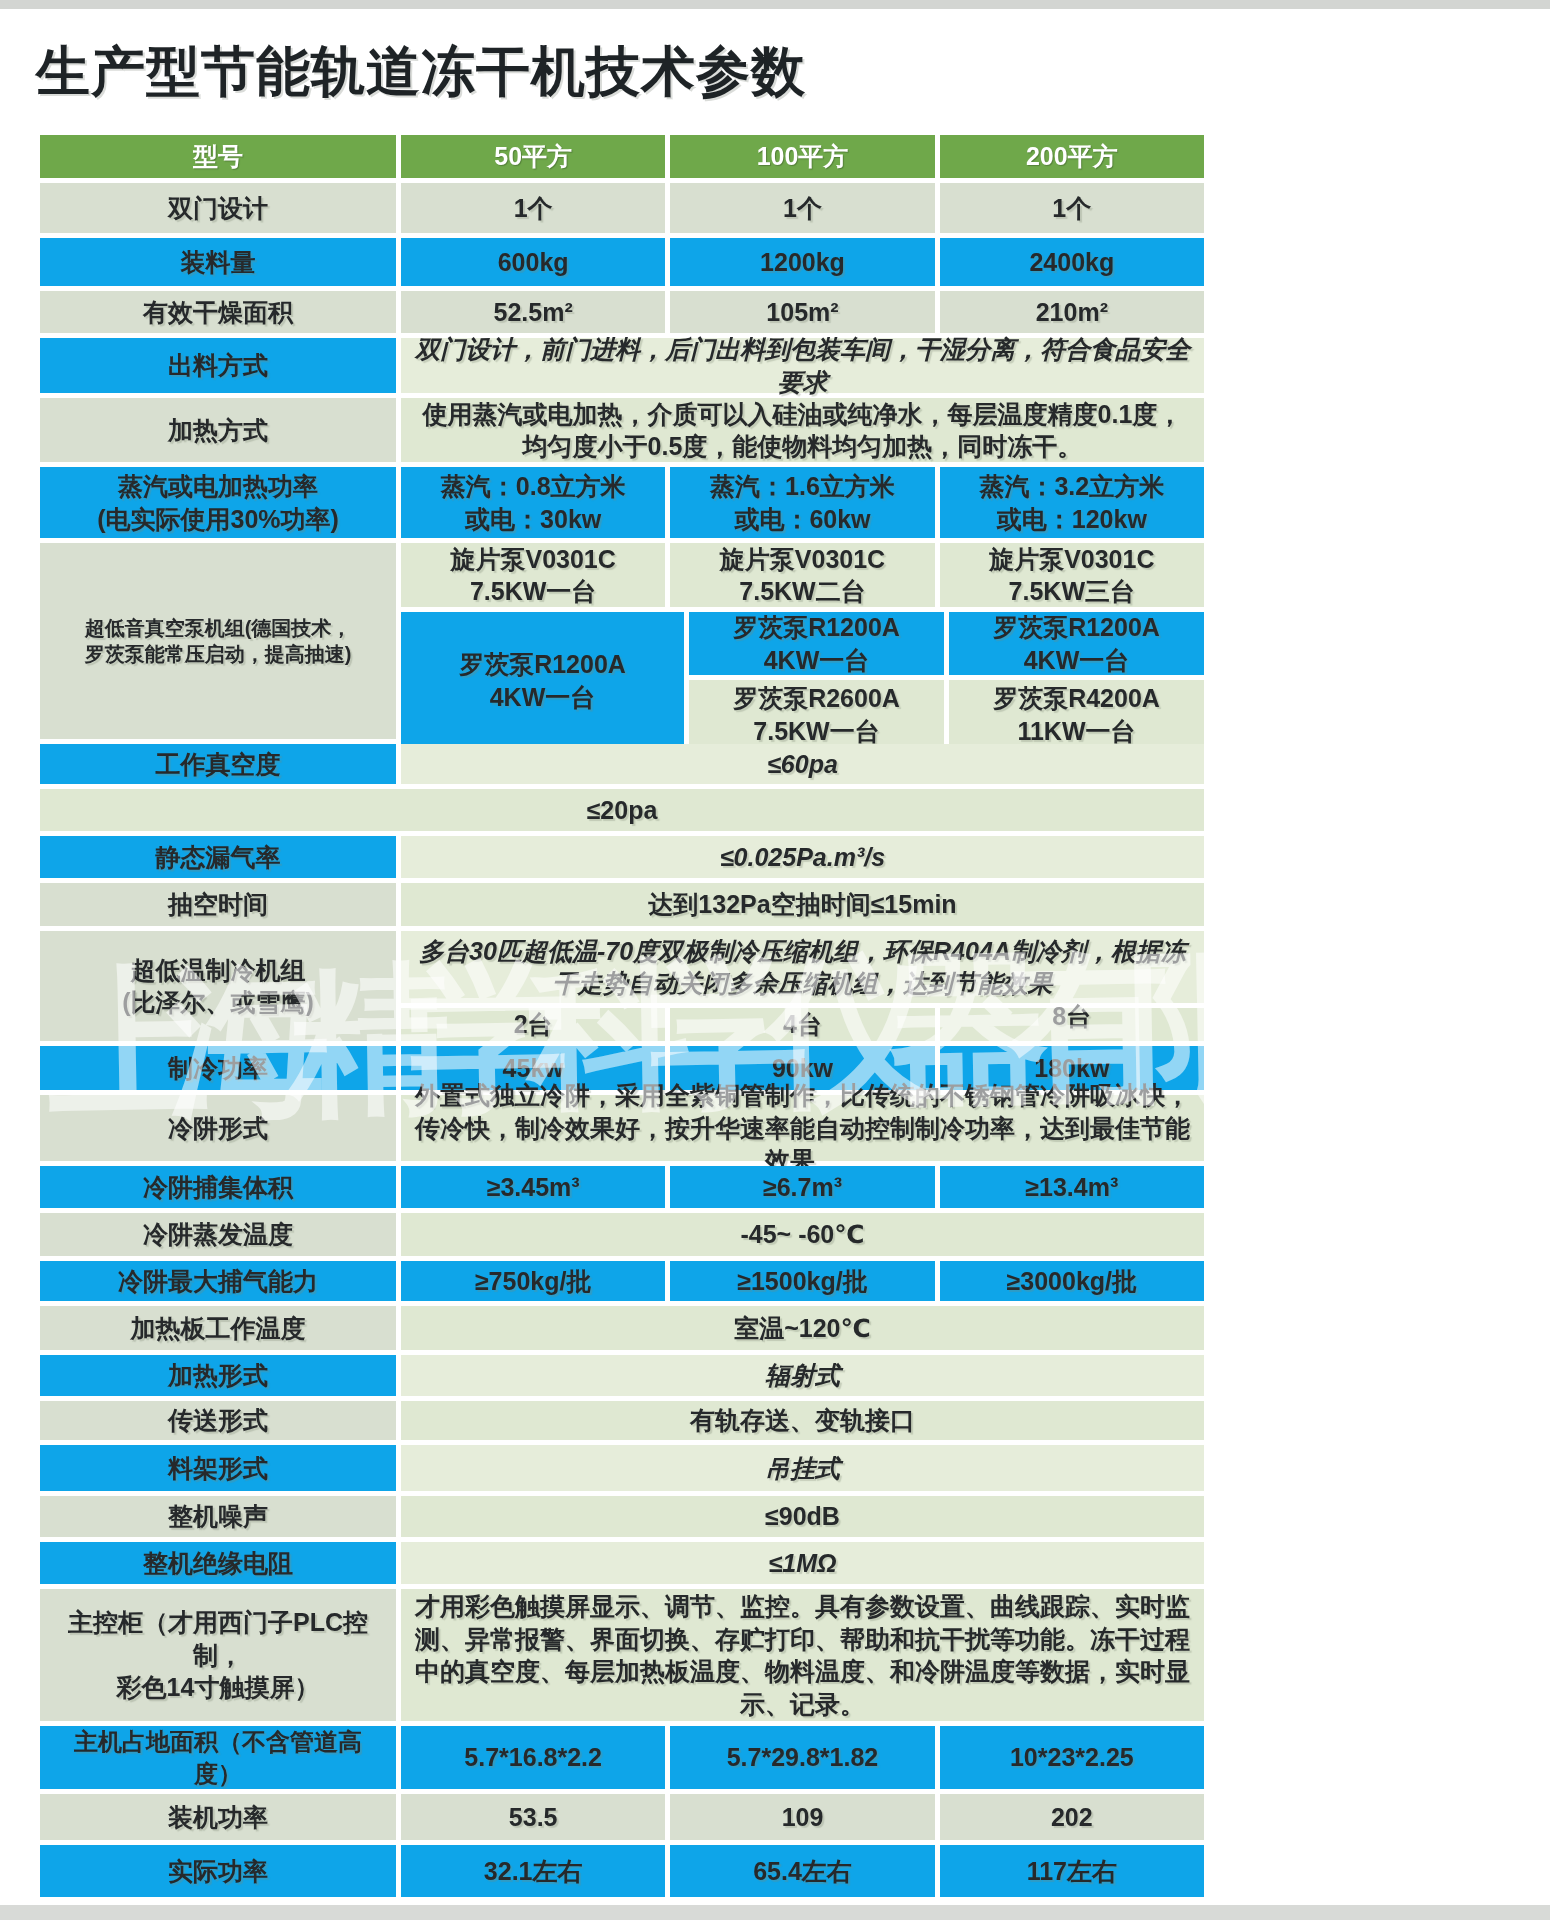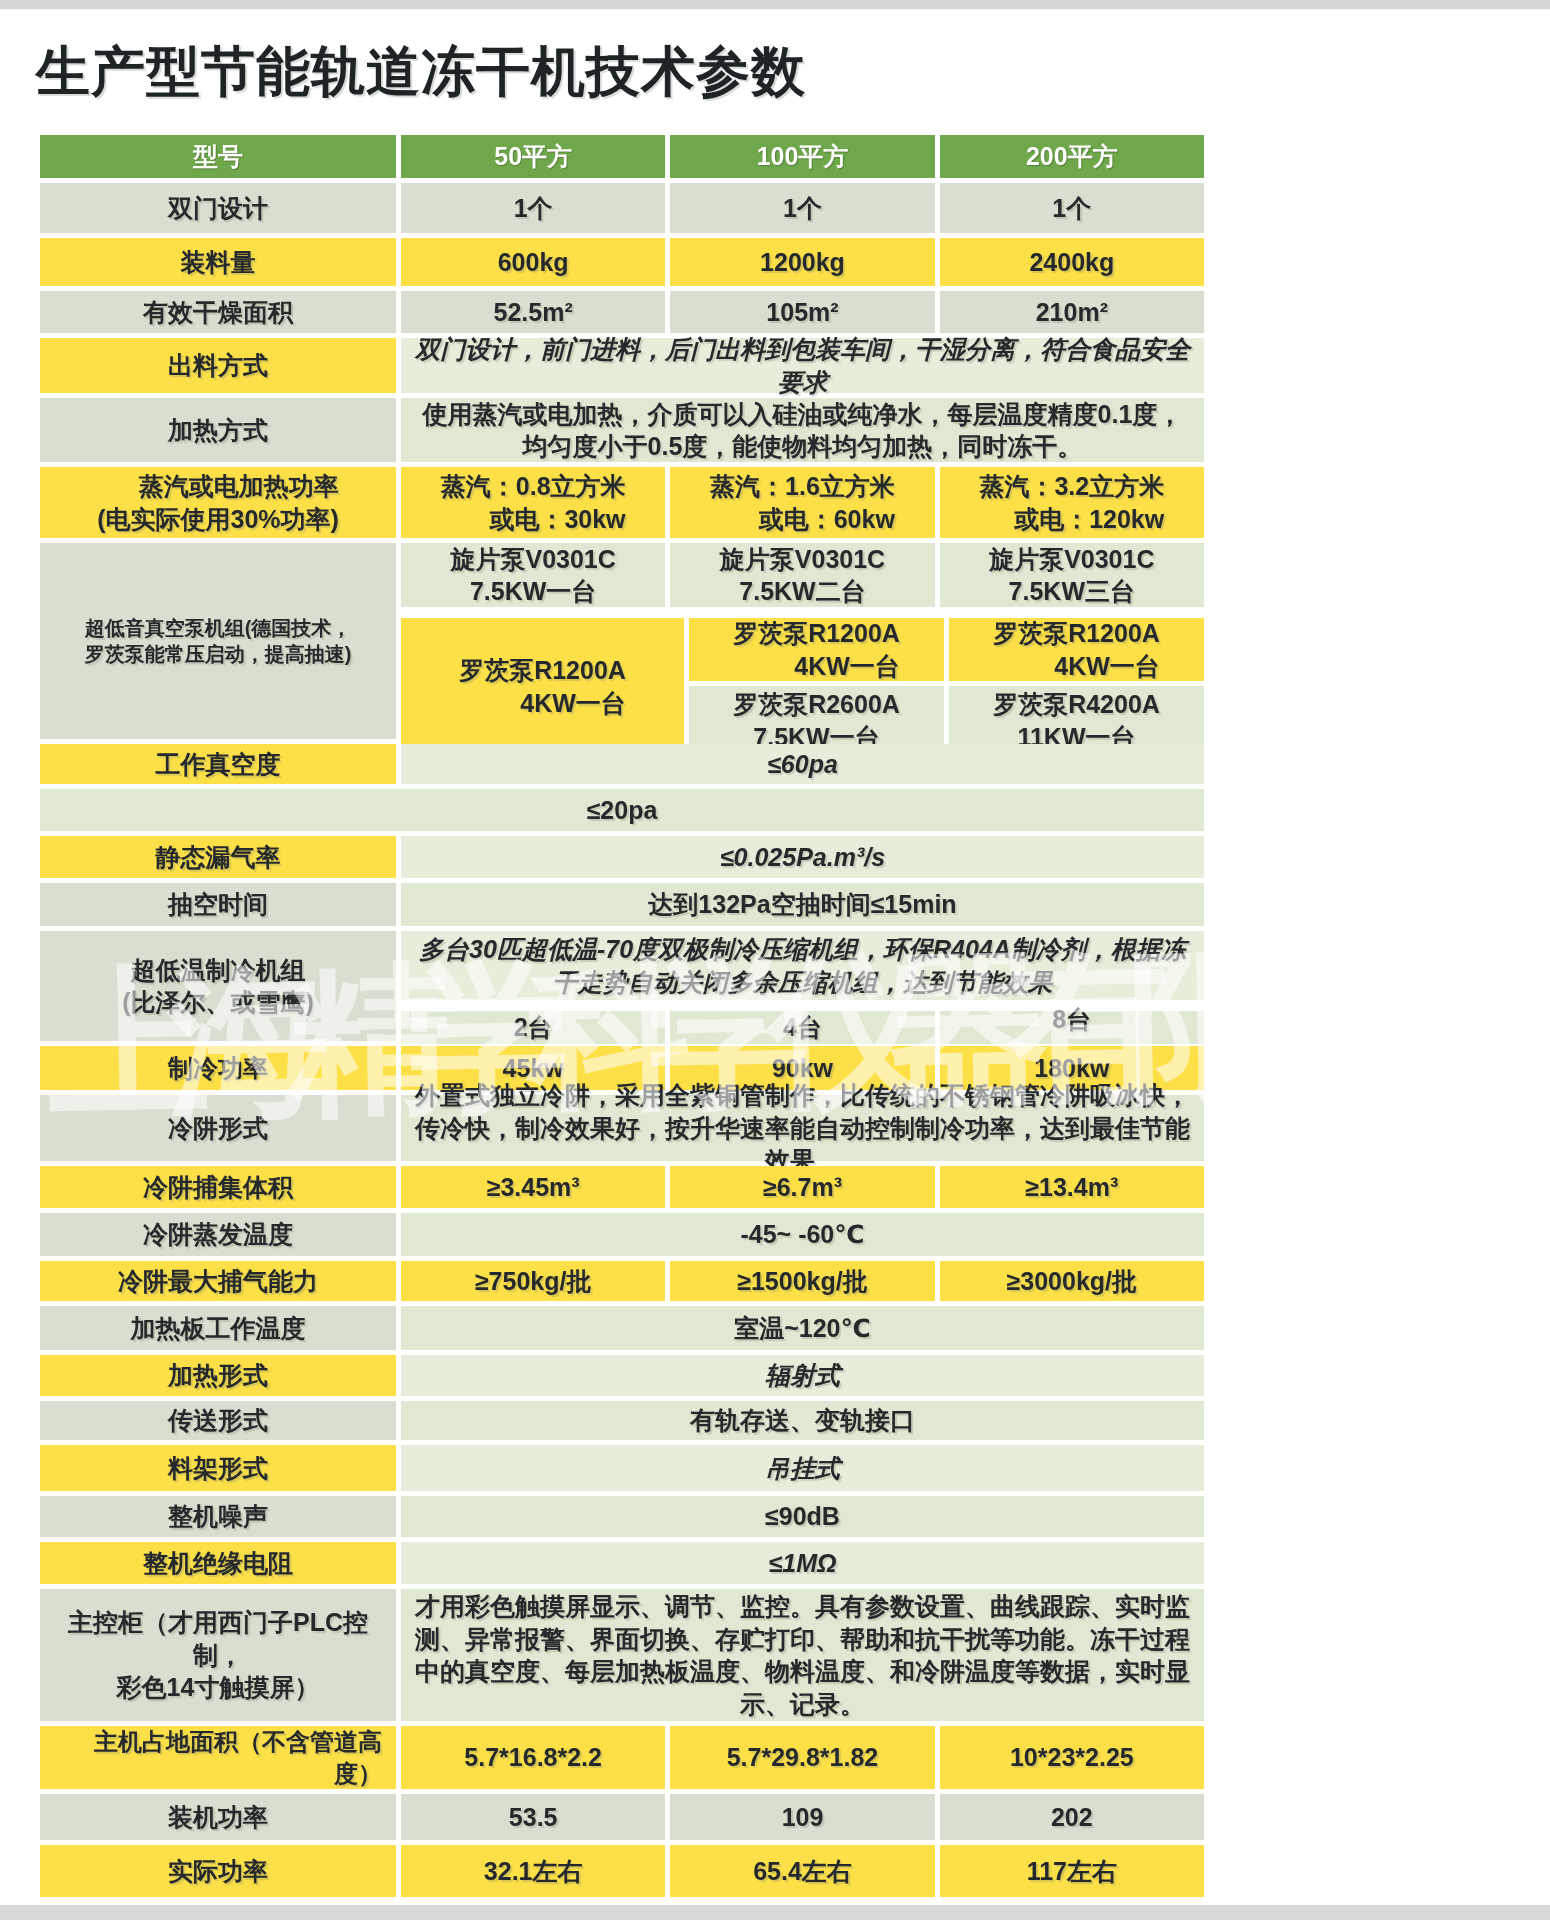--- a/index.html
+++ b/index.html
@@ -26,24 +26,24 @@
     text-align:center;white-space:pre-line;
     font-weight:700;color:#26292b;font-size:25px;line-height:1.3;
     padding:2px 14px;box-sizing:border-box;
     text-shadow:2px 2px 1px rgba(125,135,115,0.30);
   }
   .lbl{width:356px;flex:none;}
   .v{flex:1 1 0;}
   .hdr{background:#6fa84a;color:#ffffff;font-size:25px;
        text-shadow:1px 1px 1px rgba(50,80,35,0.45);}
   .dark{background:#d8dfd0;}
-  .light{background:#fde047;text-align:right;}
+  .light{background:#0ea5e9;}
   .tdark{background:#dfe8d2;}
   .tlight{background:#e6edda;font-style:italic;}
-  .sub{flex:1 1 0;display:flex;flex-direction:column;gap:11px;}
+  .sub{flex:1 1 0;display:flex;flex-direction:column;gap:5px;}
   .srow{display:flex;gap:5px;}
   .scol{flex:1 1 0;display:flex;flex-direction:column;gap:5px;}
   .watermark{
     position:absolute;left:48px;top:925px;width:1470px;
     font-size:162px;font-weight:800;letter-spacing:-42px;white-space:nowrap;
     color:rgba(255,255,255,0.55);transform:rotate(-1deg);
     pointer-events:none;z-index:5;
   }
 </style>
 </head>

